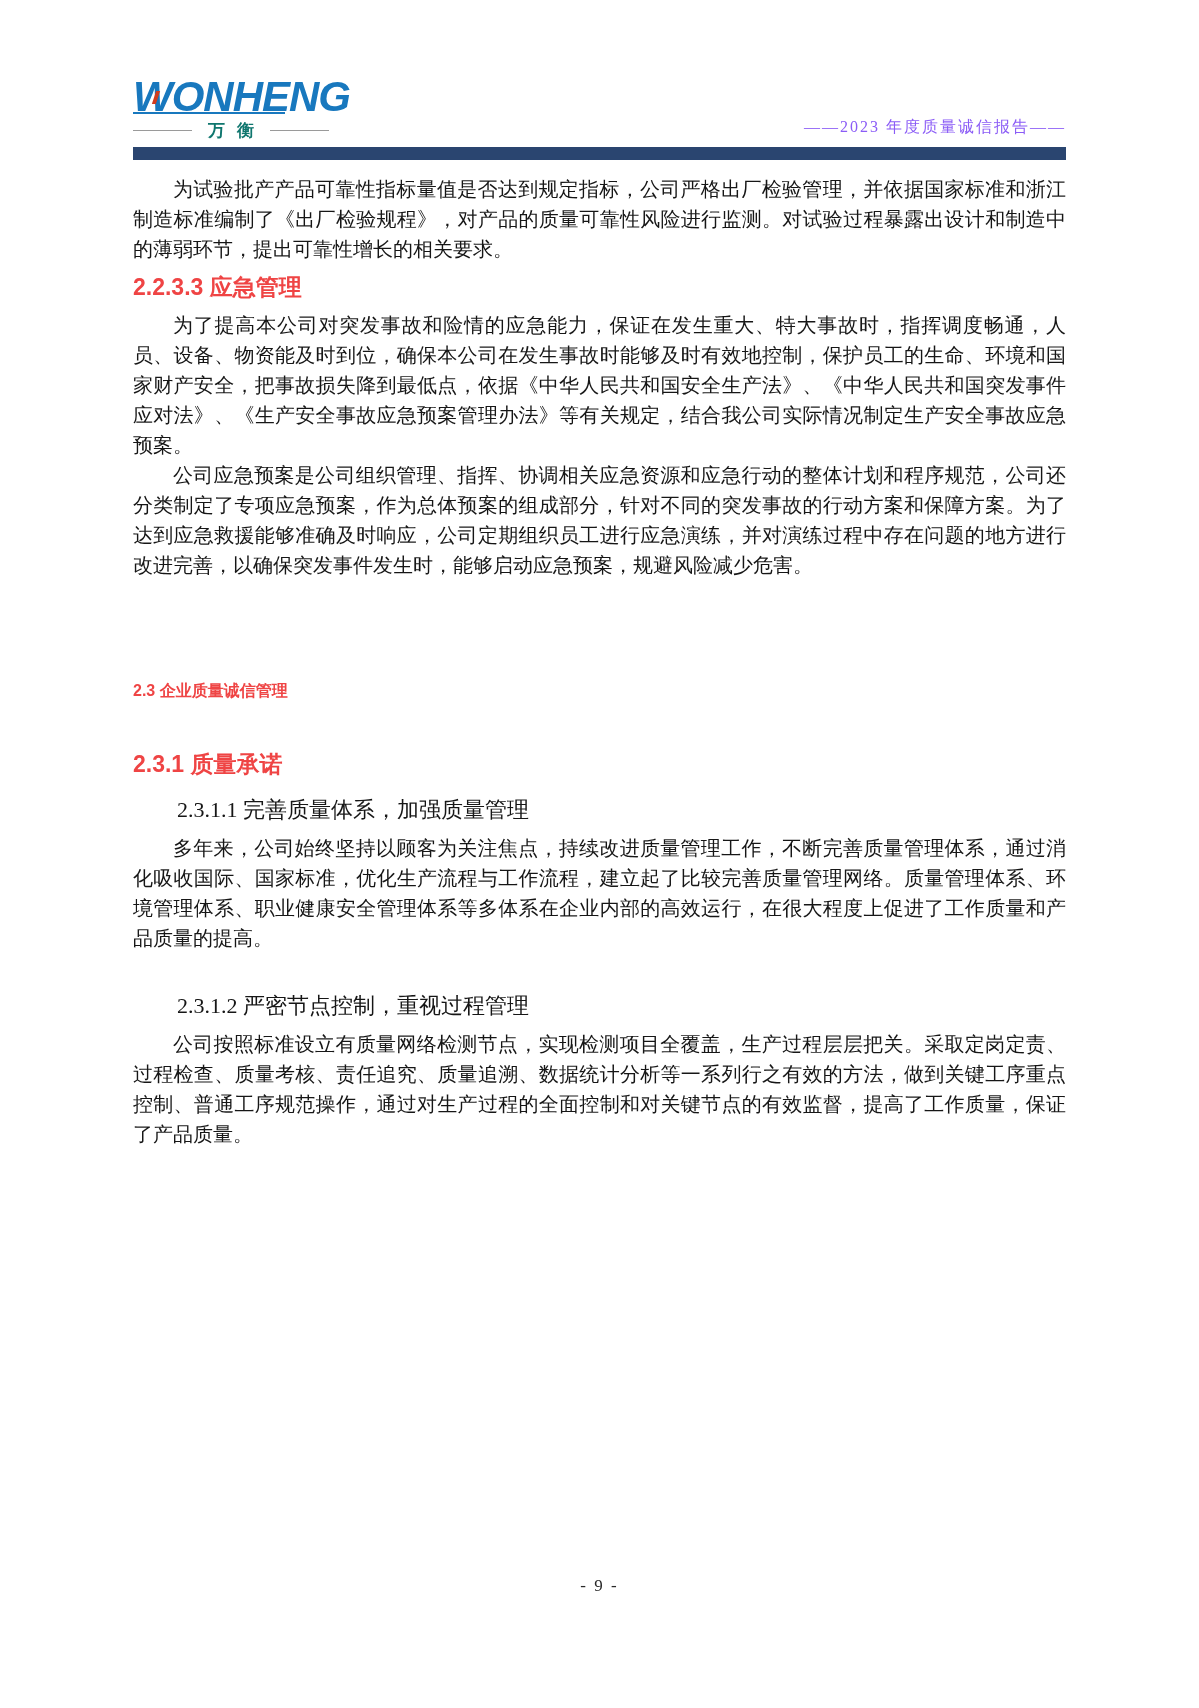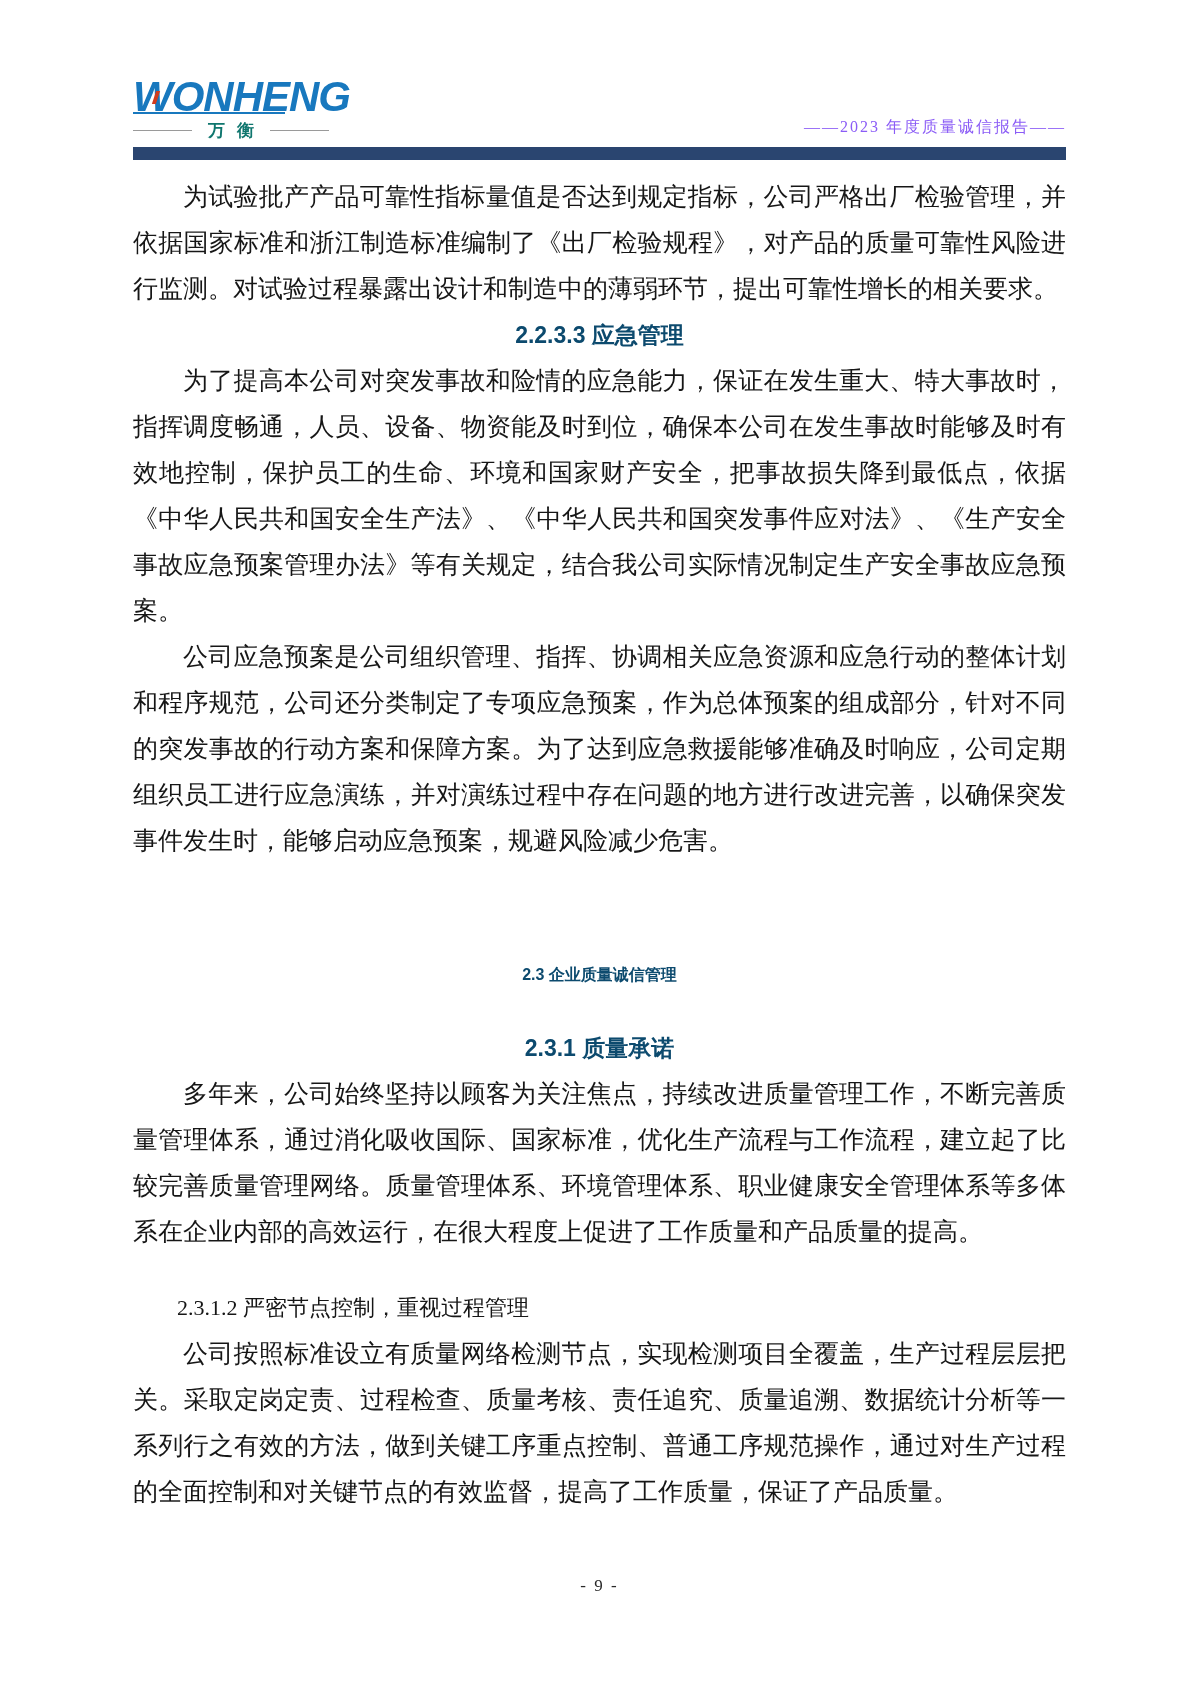--- a/index.html
+++ b/index.html
@@ -66,35 +66,35 @@
     letter-spacing: 2px;
     white-space: nowrap;
     padding-bottom: 4px;
   }
   .navy-bar { height: 13px; background: #2a4570; margin-top: 5px; }
 
   
   .content { margin-top: 14px; }
   .para {
     margin: 0;
-    font-size: 25px;
-    line-height: 46px;
+    font-size: 20px;
+    line-height: 30px;
     text-align: justify;
     text-justify: inter-ideograph;
     text-indent: 2em;
     color: #161616;
   }
   .heading {
     margin: 0;
     font-family: "Liberation Sans", "DejaVu Sans", sans-serif;
     font-weight: bold;
-    color: #0c4a6e;
+    color: #ef4444;
     font-size: 23px;
     line-height: 46px;
-    text-align: center;
+    text-align: left;
   }
   .heading-h2 { margin-top: 88px; font-size: 16px; }
   .heading-h3b { margin-top: 27px; }
   .subheading {
     margin: 0;
     font-size: 22px;
     line-height: 46px;
     text-indent: 2em;
     color: #161616;
   }
@@ -136,20 +136,21 @@
     <div class="navy-bar"></div>
   </div>
 
   <div class="margins content">
     <p class="para">为试验批产产品可靠性指标量值是否达到规定指标，公司严格出厂检验管理，并依据国家标准和浙江制造标准编制了《出厂检验规程》，对产品的质量可靠性风险进行监测。对试验过程暴露出设计和制造中的薄弱环节，提出可靠性增长的相关要求。</p>
     <p class="heading">2.2.3.3 应急管理</p>
     <p class="para">为了提高本公司对突发事故和险情的应急能力，保证在发生重大、特大事故时，指挥调度畅通，人员、设备、物资能及时到位，确保本公司在发生事故时能够及时有效地控制，保护员工的生命、环境和国家财产安全，把事故损失降到最低点，依据《中华人民共和国安全生产法》、《中华人民共和国突发事件应对法》、《生产安全事故应急预案管理办法》等有关规定，结合我公司实际情况制定生产安全事故应急预案。</p>
     <p class="para">公司应急预案是公司组织管理、指挥、协调相关应急资源和应急行动的整体计划和程序规范，公司还分类制定了专项应急预案，作为总体预案的组成部分，针对不同的突发事故的行动方案和保障方案。为了达到应急救援能够准确及时响应，公司定期组织员工进行应急演练，并对演练过程中存在问题的地方进行改进完善，以确保突发事件发生时，能够启动应急预案，规避风险减少危害。</p>
     <p class="heading heading-h2">2.3 企业质量诚信管理</p>
     <p class="heading heading-h3b">2.3.1 质量承诺</p>
+    <p class="subheading">2.3.1.1 完善质量体系，加强质量管理</p>
     <p class="para">多年来，公司始终坚持以顾客为关注焦点，持续改进质量管理工作，不断完善质量管理体系，通过消化吸收国际、国家标准，优化生产流程与工作流程，建立起了比较完善质量管理网络。质量管理体系、环境管理体系、职业健康安全管理体系等多体系在企业内部的高效运行，在很大程度上促进了工作质量和产品质量的提高。</p>
     <p class="subheading subheading-gap">2.3.1.2 严密节点控制，重视过程管理</p>
     <p class="para">公司按照标准设立有质量网络检测节点，实现检测项目全覆盖，生产过程层层把关。采取定岗定责、过程检查、质量考核、责任追究、质量追溯、数据统计分析等一系列行之有效的方法，做到关键工序重点控制、普通工序规范操作，通过对生产过程的全面控制和对关键节点的有效监督，提高了工作质量，保证了产品质量。</p>
   </div>
 
   <div class="footer">- 9 -</div>
 
 </div>
 
 </body></html>

